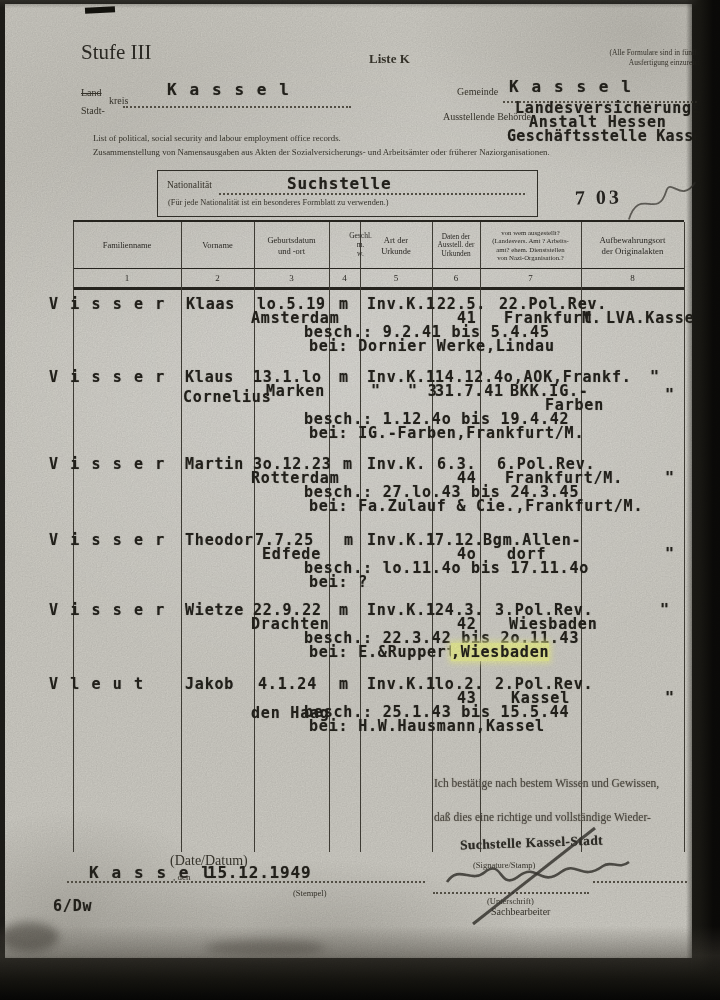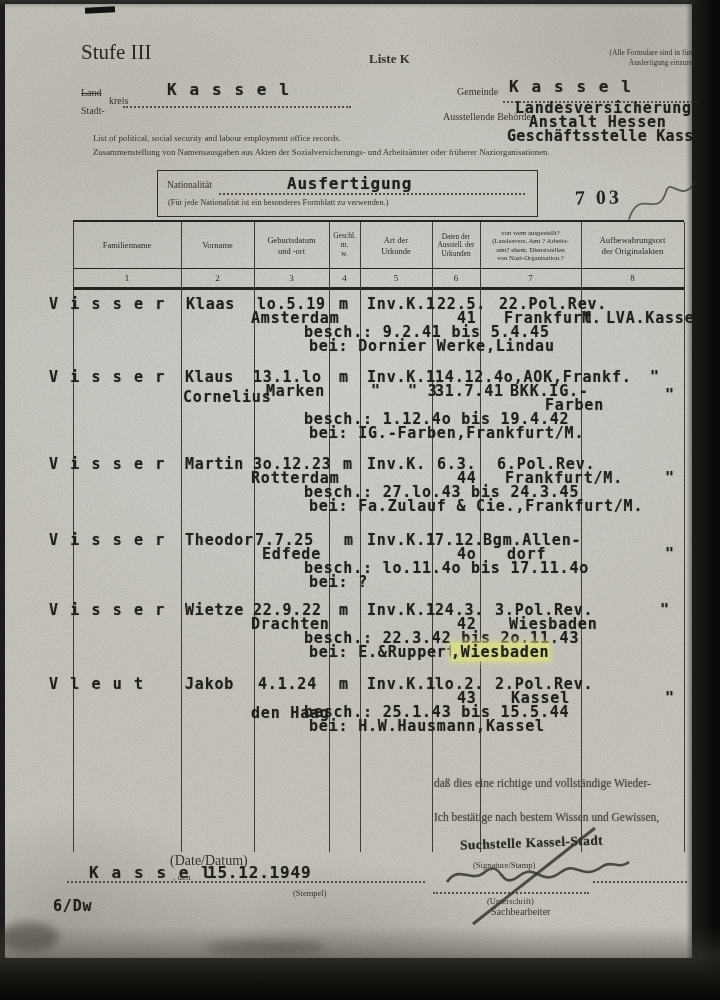--- a/index.html
+++ b/index.html
@@ -60,21 +60,21 @@
     <div class="abs t" style="left:510px;top:95px;">Landesversicherungs</div>
     <div class="abs t" style="left:524px;top:109px;">Anstalt Hessen</div>
     <div class="abs t" style="left:502px;top:123px;letter-spacing:.3px;">Geschäftsstelle Kassel</div>
 
     <div class="abs f" style="left:88px;top:129px;font-size:8.8px;">List of political, social security and labour employment office records.</div>
     <div class="abs f" style="left:88px;top:143px;font-size:8.8px;">Zusammenstellung von Namensausgaben aus Akten der Sozialversicherungs- und Arbeitsämter oder früherer Naziorganisationen.</div>
 
     <div class="abs" style="left:152px;top:166px;width:379px;height:45px;border:1.6px solid #35332c;"></div>
     <div class="abs f" style="left:162px;top:176px;font-size:9.5px;">Nationalität</div>
     <div class="abs dot" style="left:214px;top:189px;width:306px;"></div>
-    <div class="abs t" style="left:282px;top:170px;font-size:16px;">Ausfertigung</div>
+    <div class="abs t" style="left:282px;top:170px;font-size:16px;">Suchstelle</div>
     <div class="abs f" style="left:163px;top:194px;font-size:8.3px;">(Für jede Nationalität ist ein besonderes Formblatt zu verwenden.)</div>
 
     <div class="abs f" style="left:570px;top:182px;font-size:20px;font-weight:bold;letter-spacing:3px;color:#2a2824;transform:rotate(-1deg);">7 03</div>
     <svg class="abs" style="left:616px;top:172px;" width="84" height="48">
       <path d="M6,40 C20,8 34,44 46,16 C52,2 60,30 76,10" fill="none" stroke="#4a4741" stroke-width="1.8" opacity=".8" transform="rotate(-6 40 24)"></path>
     </svg>
 
     <div id="tablezone">
         <div class="abs hline" style="left: 68px; top: 216px; width: 611px; height: 2.2px;"></div>
         <div class="abs hline" style="left: 68px; top: 264px; width: 611px; height: 1px;"></div>
@@ -88,21 +88,21 @@
         <div class="abs vline" style="left: 475px; top: 218px; height: 630px;"></div>
         <div class="abs vline" style="left: 576px; top: 218px; height: 630px;"></div>
         <div class="abs vline" style="left: 679px; top: 218px; height: 630px;"></div>
         <div class="abs hcell" style="left: 68px; top: 219px; width: 108px; height: 45px; font-size: 8.5px;">Familienname</div>
         <div class="abs hnum" style="left: 68px; top: 265px; width: 108px; height: 17px;">1</div>
         <div class="abs hcell" style="left: 176px; top: 219px; width: 73px; height: 45px; font-size: 8.5px;">Vorname</div>
         <div class="abs hnum" style="left: 176px; top: 265px; width: 73px; height: 17px;">2</div>
         <div class="abs hcell" style="left: 249px; top: 219px; width: 75px; height: 45px; font-size: 8.5px;">Geburtsdatum
 und -ort</div>
         <div class="abs hnum" style="left: 249px; top: 265px; width: 75px; height: 17px;">3</div>
-        <div class="abs hcell" style="left: 324px; top: 219px; width: 31px; height: 45px; font-size: 7.5px;">Geschl.
+        <div class="abs hcell" style="left: 324px; top: 219px; width: 31px; height: 45px; font-size: 7.5px; padding-left: 16px;">Geschl.
 m.
 w.</div>
         <div class="abs hnum" style="left: 324px; top: 265px; width: 31px; height: 17px;">4</div>
         <div class="abs hcell" style="left: 355px; top: 219px; width: 72px; height: 45px; font-size: 8.5px;">Art der
 Urkunde</div>
         <div class="abs hnum" style="left: 355px; top: 265px; width: 72px; height: 17px;">5</div>
         <div class="abs hcell" style="left: 427px; top: 219px; width: 48px; height: 45px; font-size: 7.3px;">Daten der
 Ausstell. der
 Urkunden</div>
         <div class="abs hnum" style="left: 427px; top: 265px; width: 48px; height: 17px;">6</div>
@@ -197,22 +197,22 @@
         <div class="t abs" style="left: 490px; top: 671px;">2.Pol.Rev.</div>
         <div class="t abs" style="left: 246px; top: 685px; margin-top: 15px;">den Haag</div>
         <div class="t abs" style="left: 452px; top: 685px;">43</div>
         <div class="t abs" style="left: 506px; top: 685px;">Kassel</div>
         <div class="t abs" style="left: 660px; top: 685px;">"</div>
         <div class="t abs" style="left: 299px; top: 699px;">besch.: 25.1.43 bis 15.5.44</div>
         <div class="t abs" style="left: 304px; top: 713px;">bei: H.W.Hausmann,Kassel</div>
       </div>
 
     <div class="abs cert f" style="left:429px;top:754px;font-size:11.5px;line-height:17px;color:#524e45;text-shadow:0 0 1.2px rgba(120,115,105,.8);">
+      <div>Ich bestätige nach bestem Wissen und Gewissen,</div>
       <div>daß dies eine richtige und vollständige Wieder-</div>
-      <div>Ich bestätige nach bestem Wissen und Gewissen,</div>
     </div>
 
     <div class="abs f" style="left:165px;top:849px;font-size:14px;">(Date/Datum)</div>
     <div class="abs t sp" style="left:84px;top:859px;font-size:16px;">K a s s e l</div>
     <div class="abs f" style="left:168px;top:868px;font-size:9px;">, den</div>
     <div class="abs t" style="left:202px;top:859px;font-size:16px;">15.12.1949</div>
     <div class="abs dot" style="left:62px;top:877px;width:358px;"></div>
     <div class="abs dot" style="left:588px;top:877px;width:94px;"></div>
     <div class="abs f" style="left:288px;top:884px;font-size:8.5px;">(Stempel)</div>
     <div class="abs t" style="left:48px;top:893px;">6/Dw</div>

